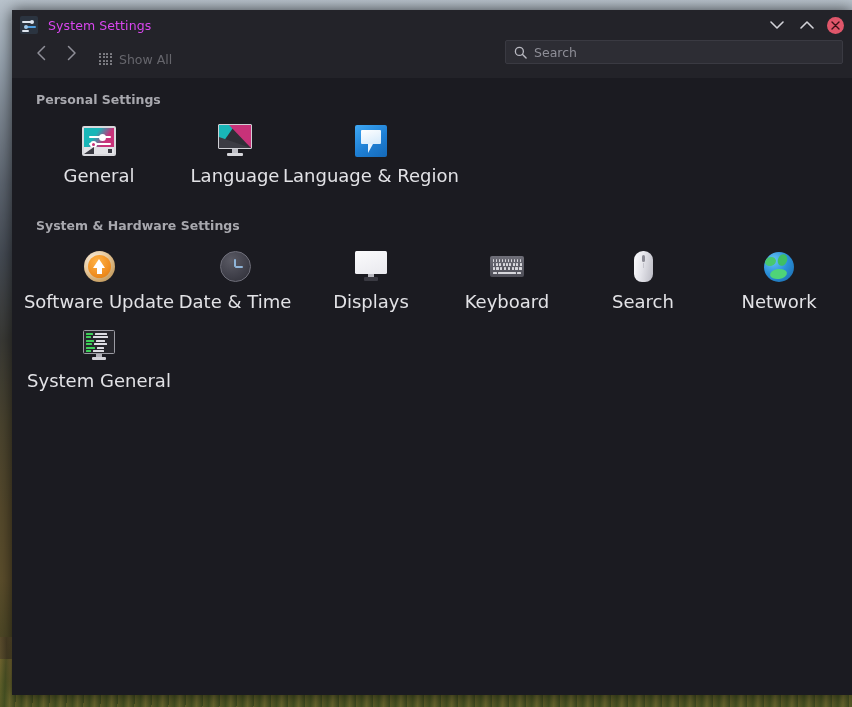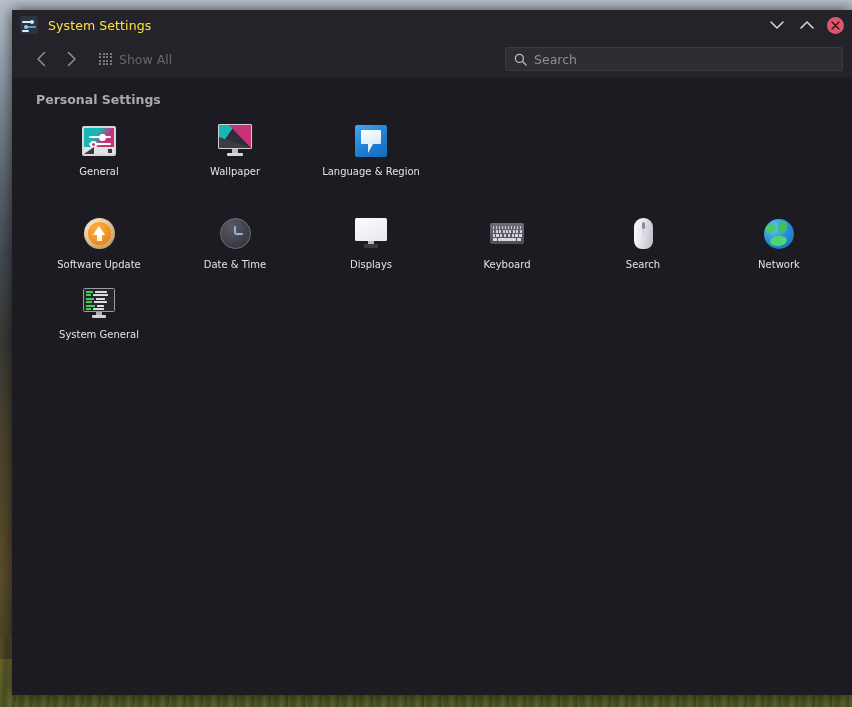--- a/index.html
+++ b/index.html
@@ -100,21 +100,21 @@
   #app-icon .ln.b { left: 5px;  top: 10px; width: 11px; background: #4f9fe0; }
   #app-icon .ln.c { left: 2px;  top: 14px; width: 7px; }
   #app-icon .dot {
     position: absolute; width: 4px; height: 4px; border-radius: 50%;
     background: #dfe6ef;
   }
   #app-icon .dot.a { left: 10px; top: 4px; }
   #app-icon .dot.b { left: 4px;  top: 9px; background: #9fc8ea; }
 
   #window-title {
-    color: #fde047;
+    color: #d946ef;
     font-size: 12.5px;
     letter-spacing: 0.1px;
   }
   #win-controls {
     margin-left: auto;
     display: flex;
     align-items: center;
     gap: 10px;
   }
   .win-btn {
@@ -147,21 +147,20 @@
     cursor: pointer;
     padding: 1px 2px;
   }
   .menu-item .acc { text-decoration: underline; }
 
   
   #toolbar {
     height: 38px;
     background: #232329;
     display: flex;
-    align-items: center;
     padding: 0 9px 0 14px;
     flex: 0 0 auto;
     gap: 0;
   }
   .nav-btn {
     width: 30px; height: 26px;
     display: flex; align-items: center; justify-content: center;
     cursor: pointer;
   }
   #showall-btn {
@@ -235,21 +234,21 @@
     border-radius: 3px;
   }
   .tile-icon {
     width: 36px; height: 36px;
     display: flex; align-items: center; justify-content: center;
     position: relative;
     margin-bottom: 7px;
   }
   .tile-label {
     color: #e2e2e6;
-    font-size: 10px;
+    font-size: 18px;
     text-align: right;
     line-height: 1.15;
     white-space: nowrap;
   }
 
   
   
   .ic-general {
     width: 34px; height: 30px;
     background: linear-gradient(125deg, #19b6b8 0%, #19b6b8 33%, #c83279 62%, #c83279 100%);
@@ -552,37 +551,38 @@
             <div class="ic-wall">
               <span class="scr">
                   <i class="t1"></i>
                   <i class="t2"></i>
                   <i class="t3"></i>
                 </span>
               <span class="neck"></span>
                 <span class="base"></span>
             </div>
           </div>
-          <div class="tile-label">Wallpaper</div>
+          <div class="tile-label">Language</div>
         </div>
 
         <div class="tile">
           <div class="tile-icon">
             <div class="ic-lang">
                 <span class="bub"></span>
                 <span class="tail"></span>
               </div>
           </div>
           <div class="tile-label">Language &amp; Region</div>
         </div>
 
       </div>
     </div>
 
     <div class="section">
+      <div class="section-title">System &amp; Hardware Settings</div>
       <div class="tile-grid">
 
         <div class="tile">
           <div class="tile-icon">
             <div class="ic-update">
                 <span class="ring"></span>
                 <span class="arw"></span>
                 <span class="stem"></span>
               </div>
           </div>

